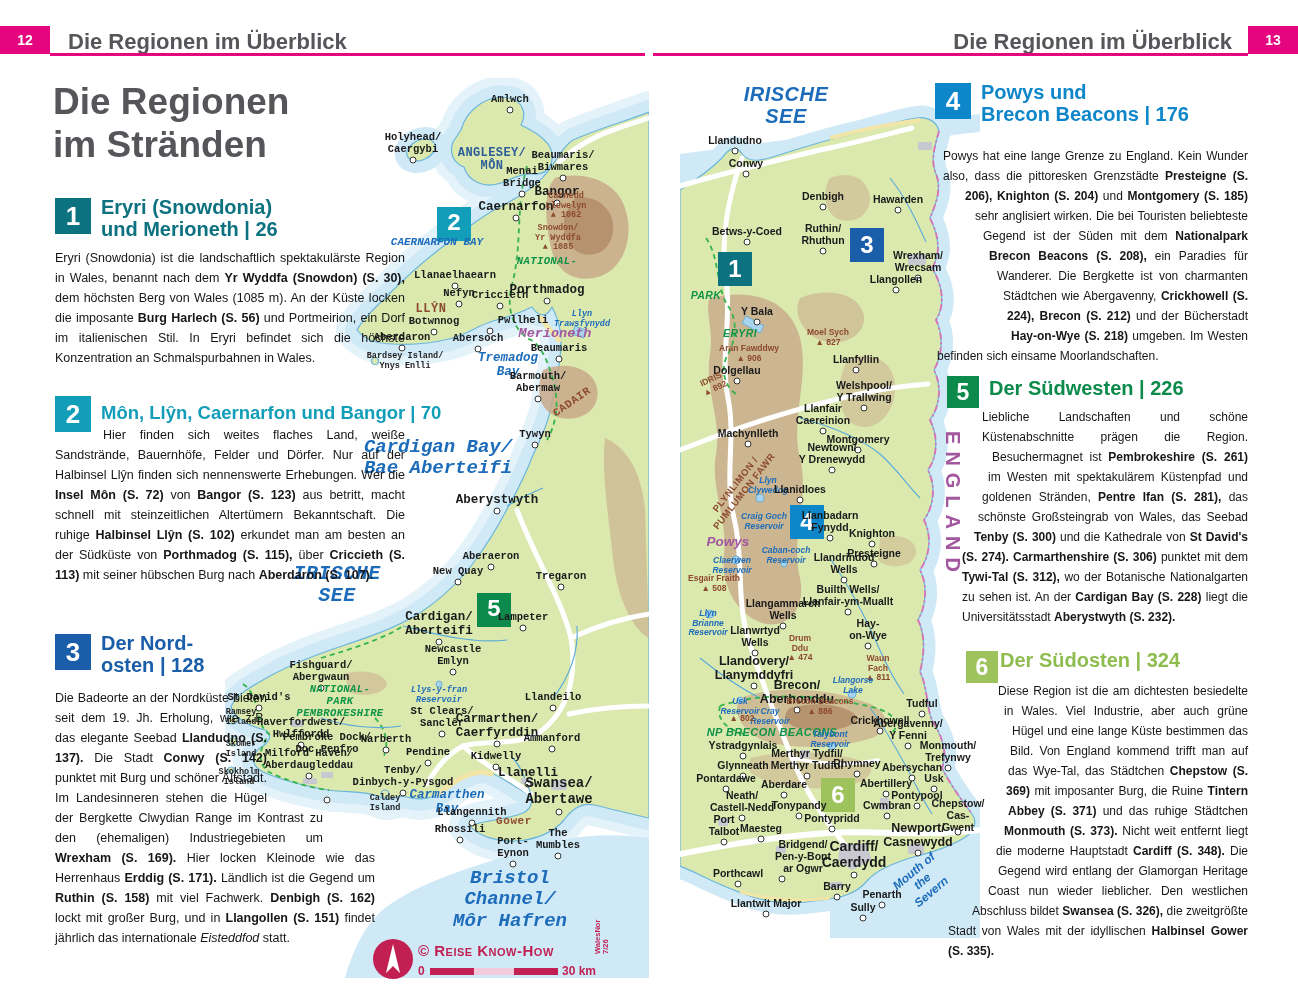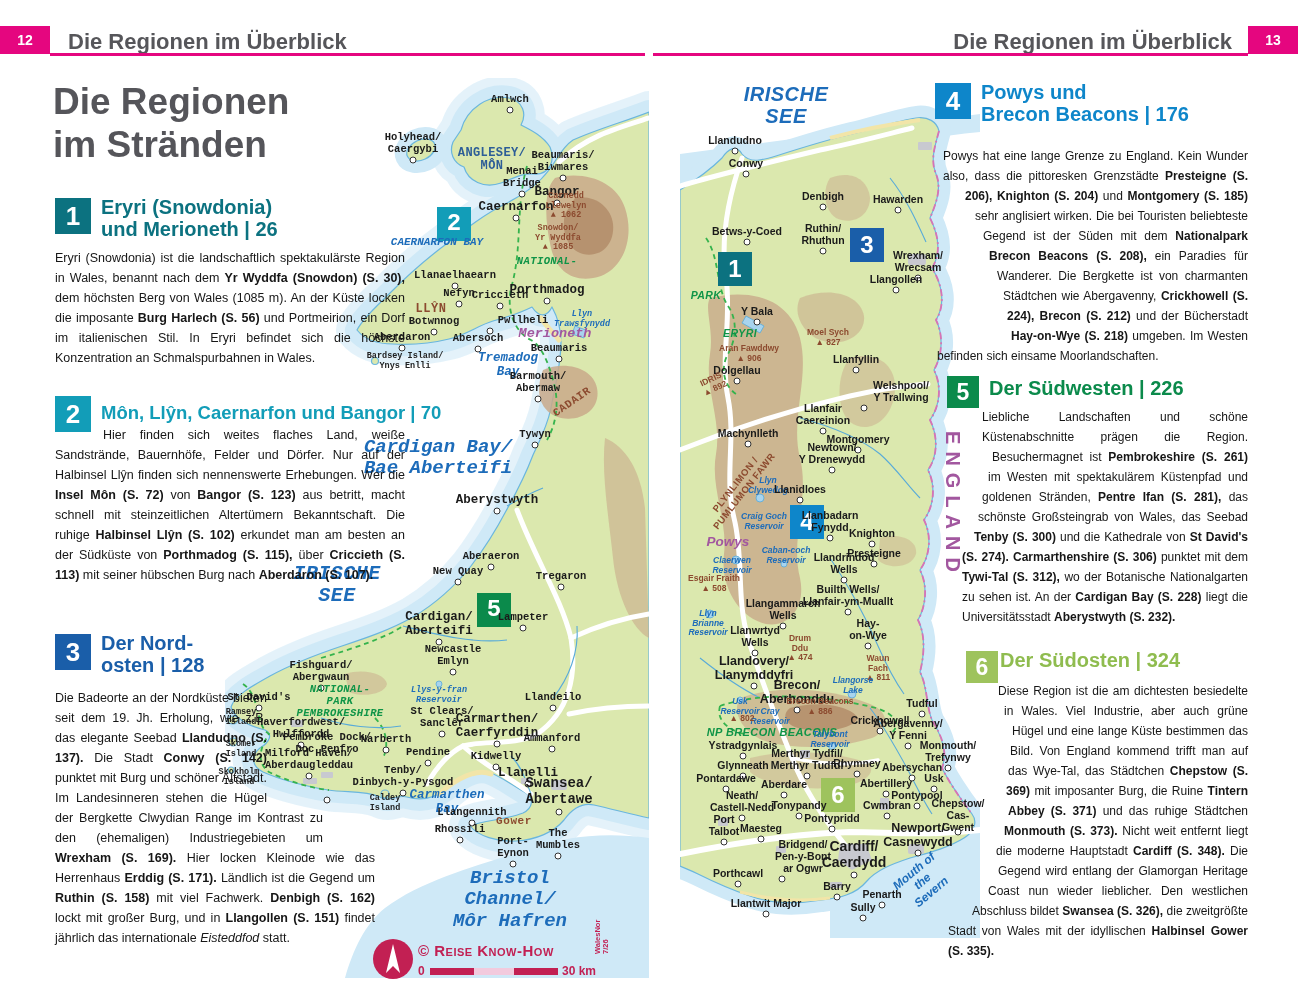--- a/index.html
+++ b/index.html
@@ -381,21 +381,21 @@
       <div class="ml peak" style="left: 148px; top: 280px; transform: translate(-50%, -50%);">Moel Sych
 ▲ 827</div>
       <div class="ml peak" style="left: 69px; top: 296px; transform: translate(-50%, -50%);">Aran Fawddwy
 ▲ 906</div>
       <div class="ml " style="left: 176px; top: 302px; transform: translate(-50%, -50%);">Llanfyllin</div>
       <span class="mdot" style="left: 176px; top: 311.88px;"></span>
       <div class="ml " style="left: 57px; top: 313px; transform: translate(-50%, -50%);">Dolgellau</div>
       <span class="mdot" style="left: 57px; top: 322.88px;"></span>
       <div class="ml peak" style="left: 33px; top: 326px; transform: translate(-50%, -50%) rotate(-25deg);">IDRIS
 ▲ 892</div>
-      <div class="ml " style="left: 184px; top: 334px; transform: translate(-50%, -50%); margin-left: 37px;">Welshpool/
+      <div class="ml " style="left: 184px; top: 334px; transform: translate(-50%, -50%);">Welshpool/
 Y Trallwing</div>
       <span class="mdot" style="left: 184px; top: 349.76px;"></span>
       <div class="ml " style="left: 143px; top: 357px; transform: translate(-50%, -50%);">Llanfair
 Caereinion</div>
       <span class="mdot" style="left: 143px; top: 372.76px;"></span>
       <div class="ml " style="left: 68px; top: 376px; transform: translate(-50%, -50%);">Machynlleth</div>
       <span class="mdot" style="left: 68px; top: 385.88px;"></span>
       <div class="ml " style="left: 178px; top: 382px; transform: translate(-50%, -50%);">Montgomery</div>
       <span class="mdot" style="left: 178px; top: 391.88px;"></span>
       <div class="ml " style="left: 152px; top: 396px; transform: translate(-50%, -50%);">Newtown/

